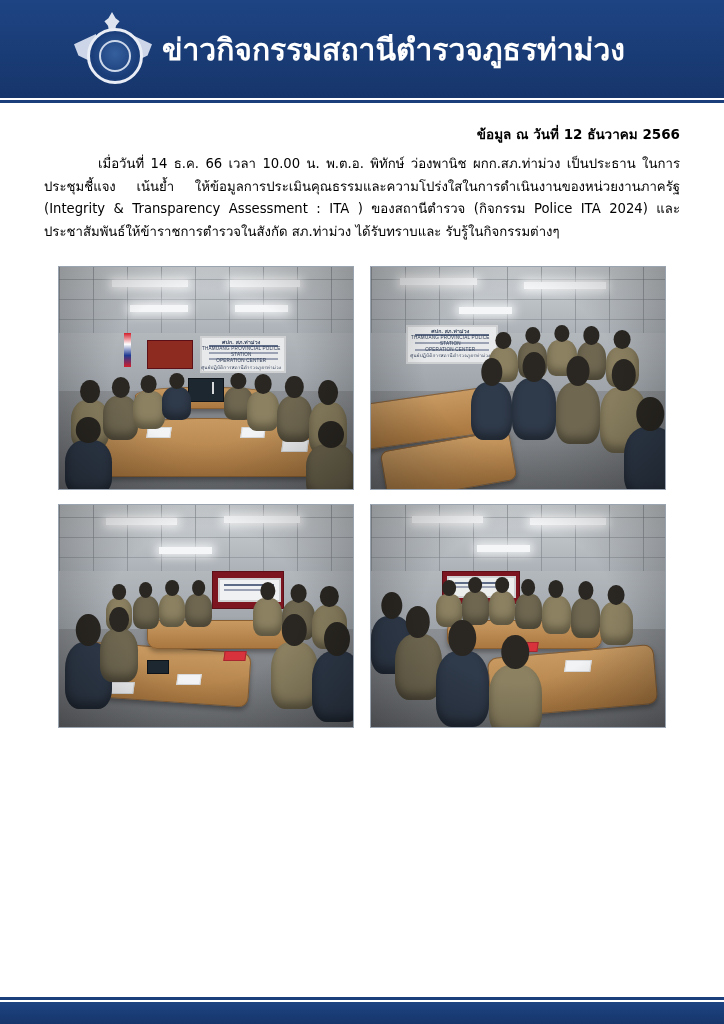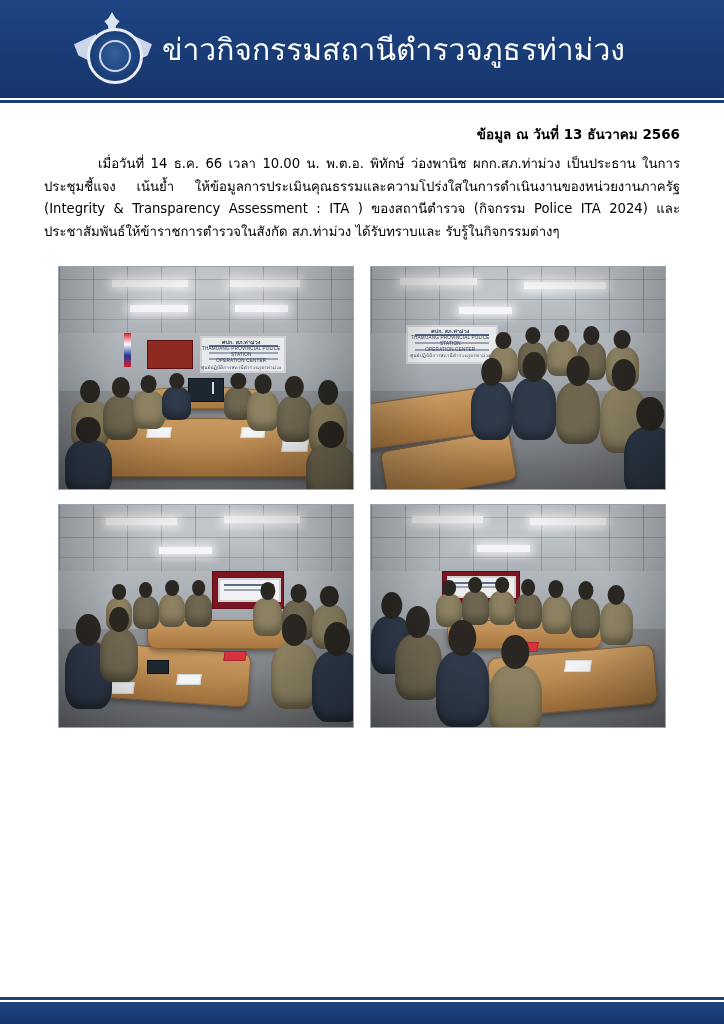--- a/index.html
+++ b/index.html
@@ -82,21 +82,21 @@
     left: -4px;
     clip-path: polygon(100% 0, 100% 100%, 20% 72%, 0 34%);
   }
   .crest .wing-r {
     left: 52px;
     clip-path: polygon(0 0, 0 100%, 80% 72%, 100% 34%);
   }
   .header-title {
     color: #ffffff;
     font-size: 30px;
-    font-weight: normal;
+    font-weight: bold;
     letter-spacing: 0px;
     margin-left: 14px;
     white-space: nowrap;
   }
 
   
   .page {
     position: absolute;
     top: 105px; left: 0;
     width: 724px;
@@ -280,21 +280,21 @@
     <div class="wing-r"></div>
     <div class="ring"></div>
   </div>
   <div class="header-title">ข่าวกิจกรรมสถานีตำรวจภูธรท่าม่วง</div>
 </div>
 <div class="header-rule"></div>
 <div class="header-rule2"></div>
 
 <div class="page">
 
-  <div class="date-line">ข้อมูล ณ วันที่  13  ธันวาคม  2566</div>
+  <div class="date-line">ข้อมูล ณ วันที่  12  ธันวาคม  2566</div>
 
 
   <div class="body-text"><span class="indent"></span><span>เมื่อวันที่ 14 ธ.ค. 66 เวลา 10.00 น. พ.ต.อ. พิทักษ์  ว่องพานิช  ผกก.สภ.ท่าม่วง เป็นประธาน ในการประชุมชี้แจง เน้นย้ำ ให้ข้อมูลการประเมินคุณธรรมและความโปร่งใสในการดำเนินงานของหน่วยงานภาครัฐ (Integrity &amp; Transparency Assessment : ITA ) ของสถานีตำรวจ (กิจกรรม Police ITA 2024) และประชาสัมพันธ์ให้ข้าราชการตำรวจในสังกัด สภ.ท่าม่วง ได้รับทราบและ รับรู้ในกิจกรรมต่างๆ</span></div>
 
   <div class="photo-grid">
 
     <div class="photo">
       <div class="ceiling"></div>
       <div class="light" style="left:18%; top:6%; width:26%;"></div>
       <div class="light" style="left:58%; top:6%; width:24%;"></div>

